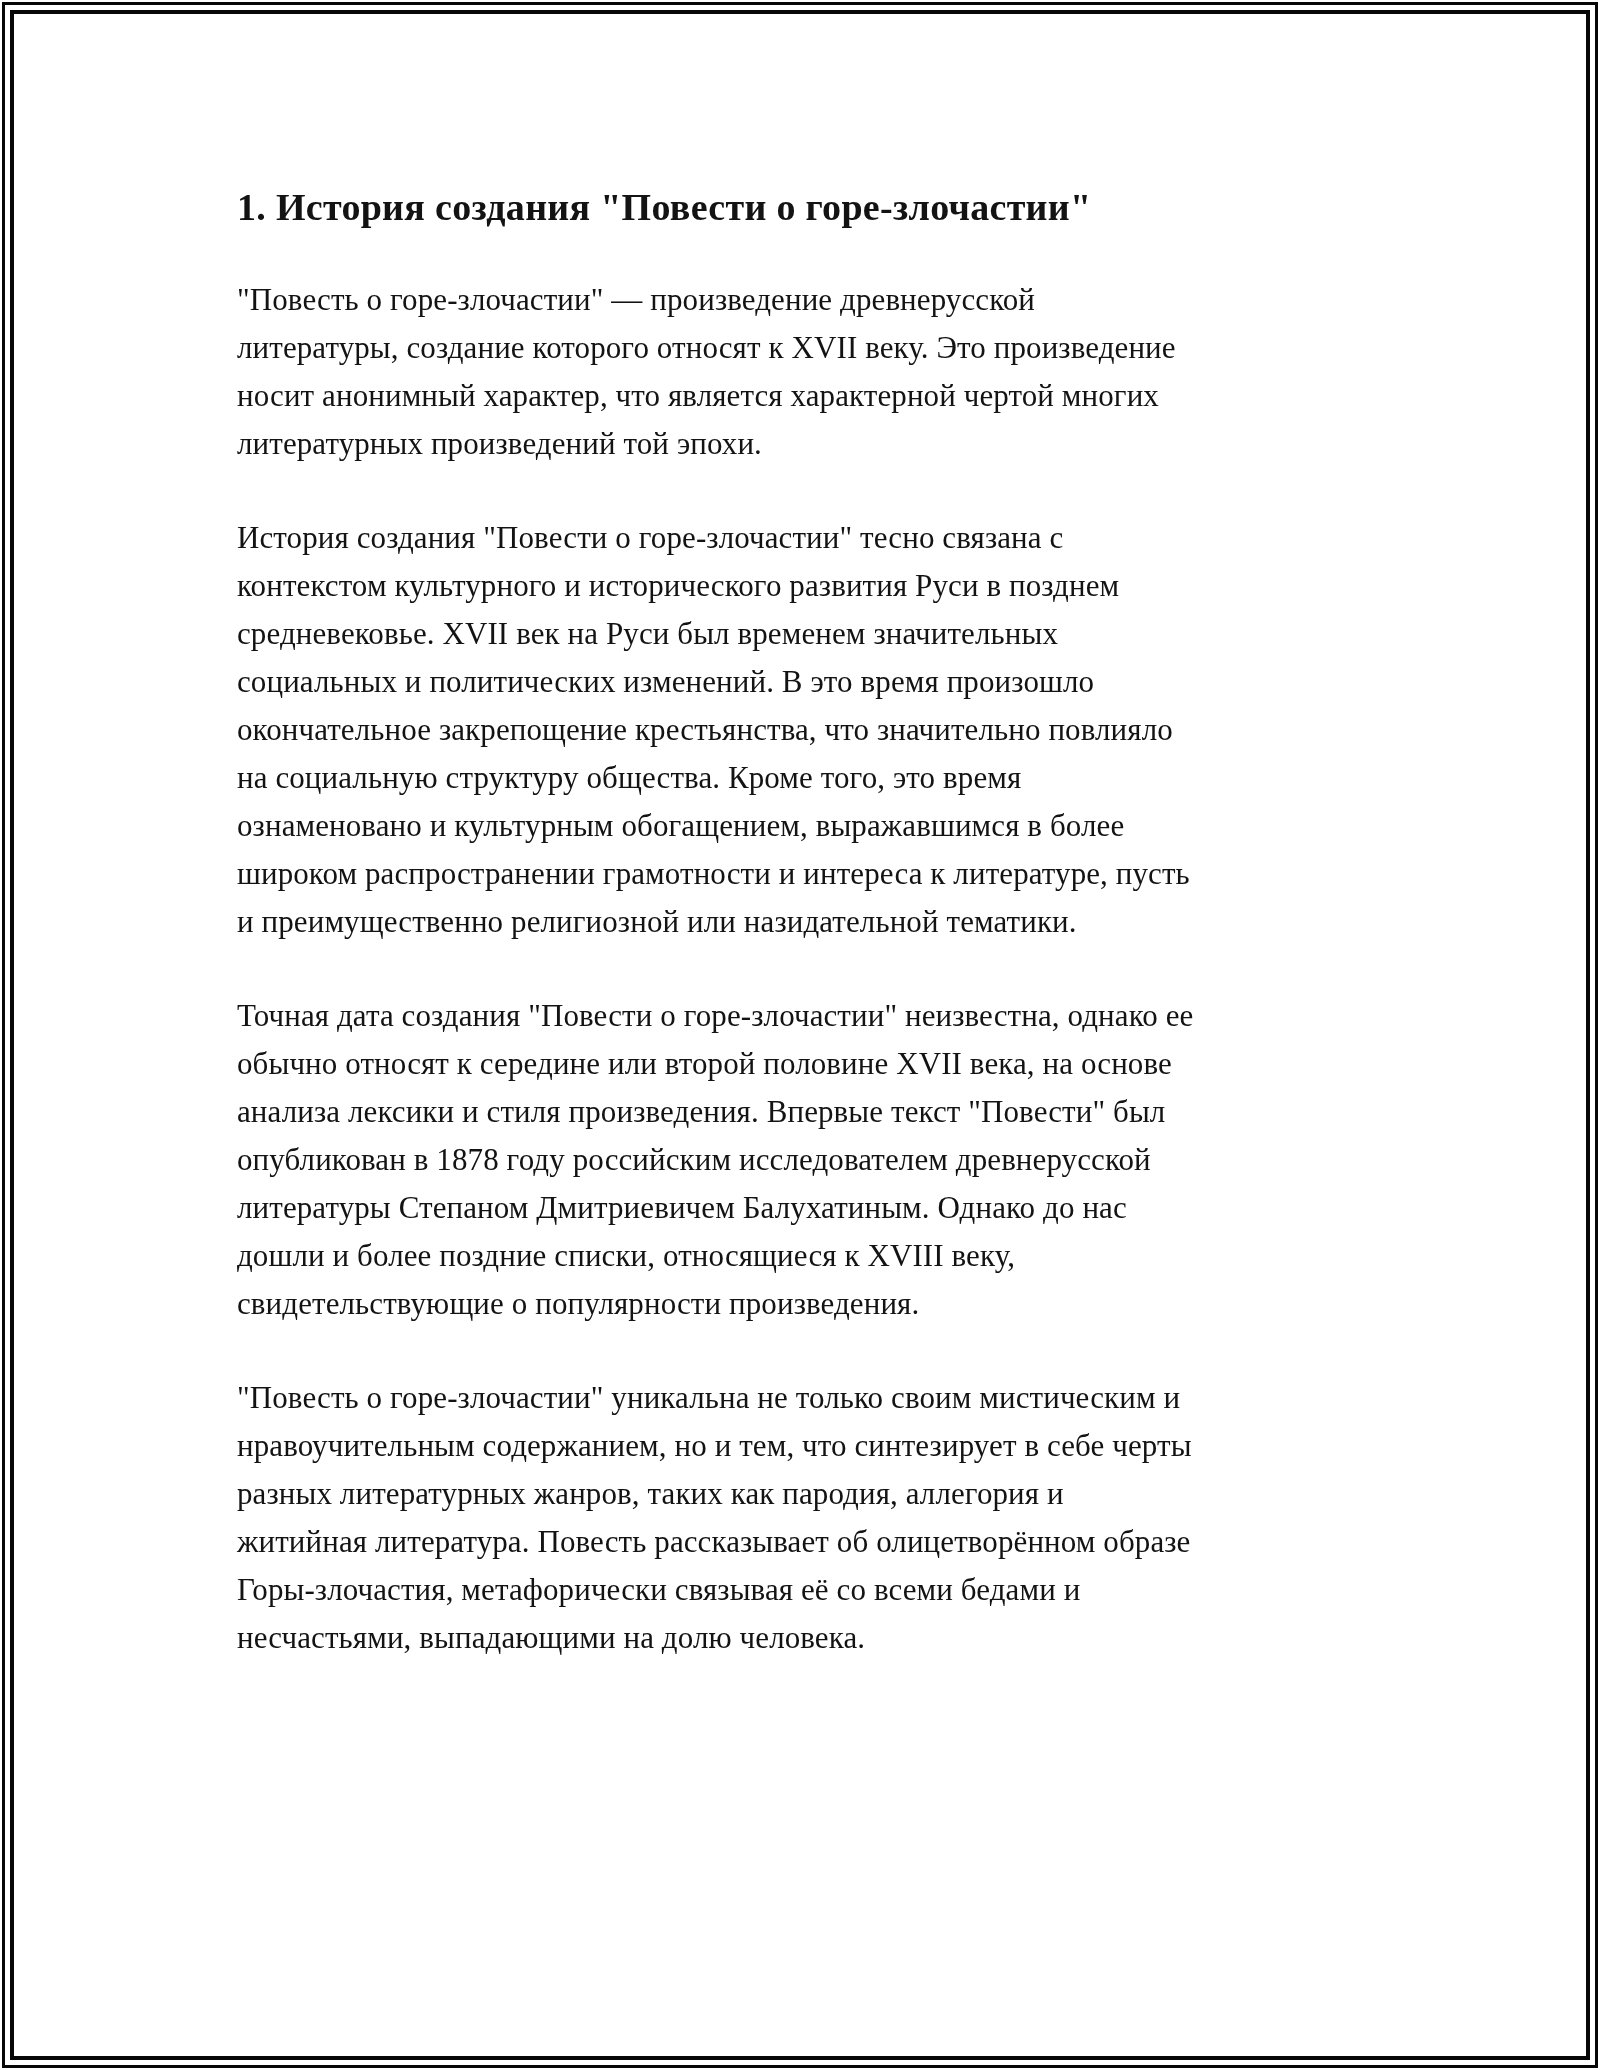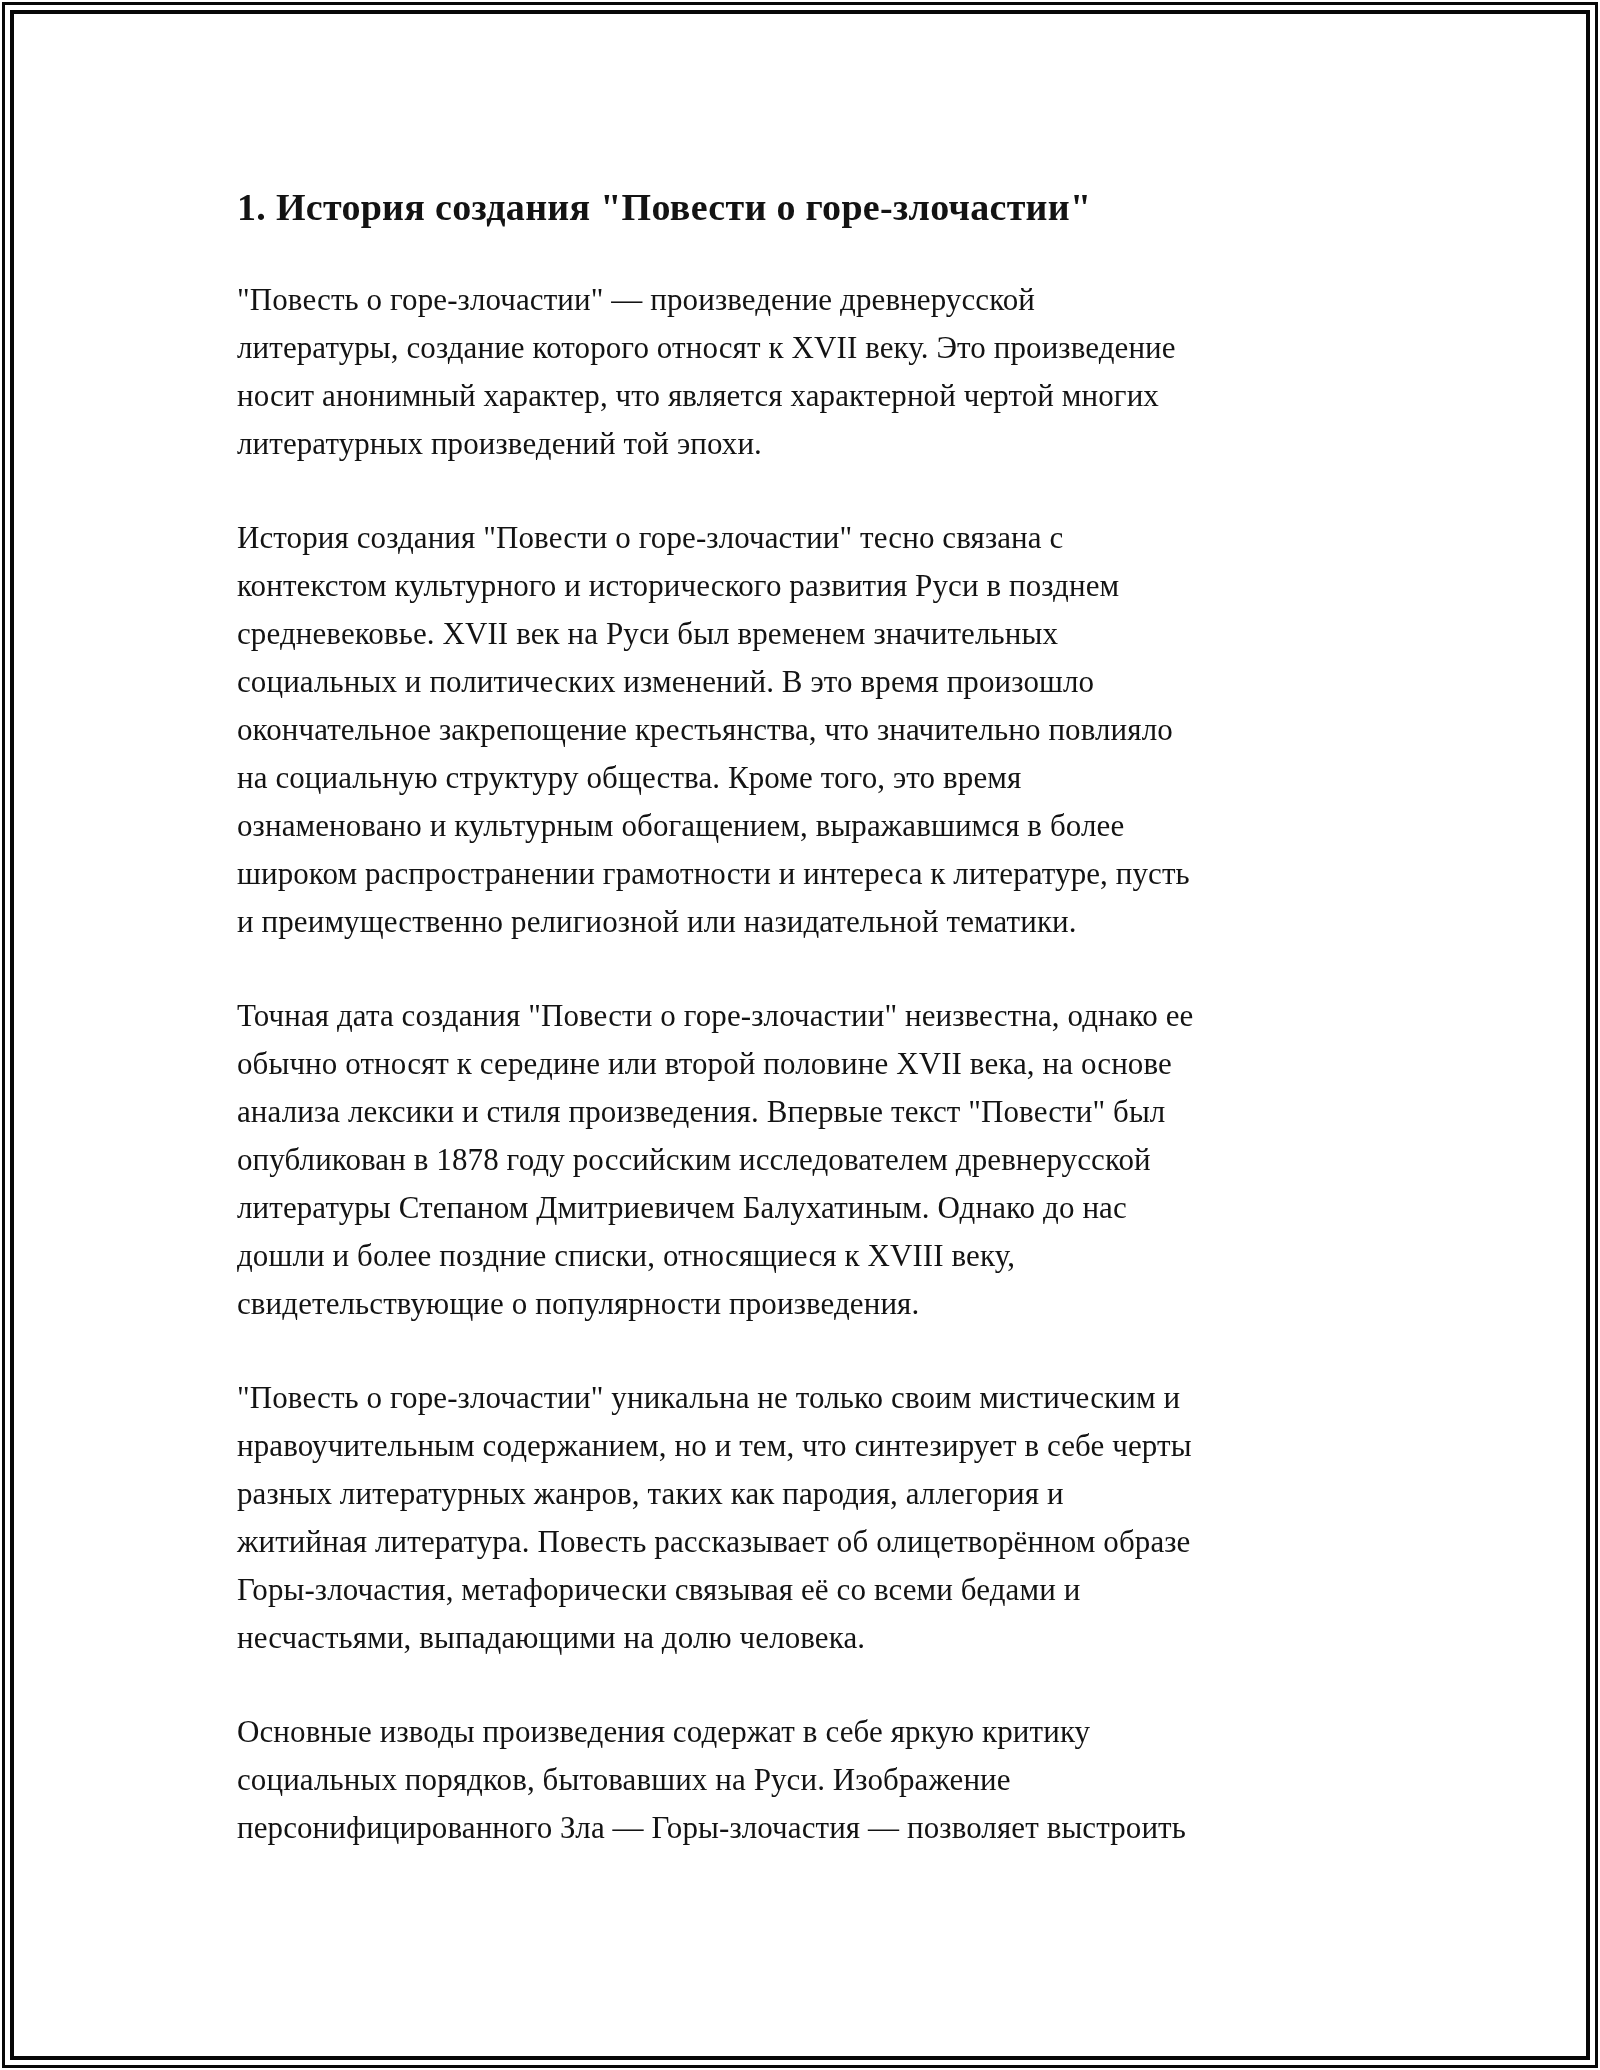--- a/index.html
+++ b/index.html
@@ -78,16 +78,13 @@
 дошли и более поздние списки, относящиеся к XVIII веку,
 свидетельствующие о популярности произведения.</p>
 
   <p class="doc-paragraph">"Повесть о горе-злочастии" уникальна не только своим мистическим и
 нравоучительным содержанием, но и тем, что синтезирует в себе черты
 разных литературных жанров, таких как пародия, аллегория и
 житийная литература. Повесть рассказывает об олицетворённом образе
 Горы-злочастия, метафорически связывая её со всеми бедами и
 несчастьями, выпадающими на долю человека.</p>
 
-  <p class="doc-paragraph">Основные изводы произведения содержат в себе яркую критику
-социальных порядков, бытовавших на Руси. Изображение
-персонифицированного Зла — Горы-злочастия — позволяет выстроить</p>
 </section>
 
 </body></html>

